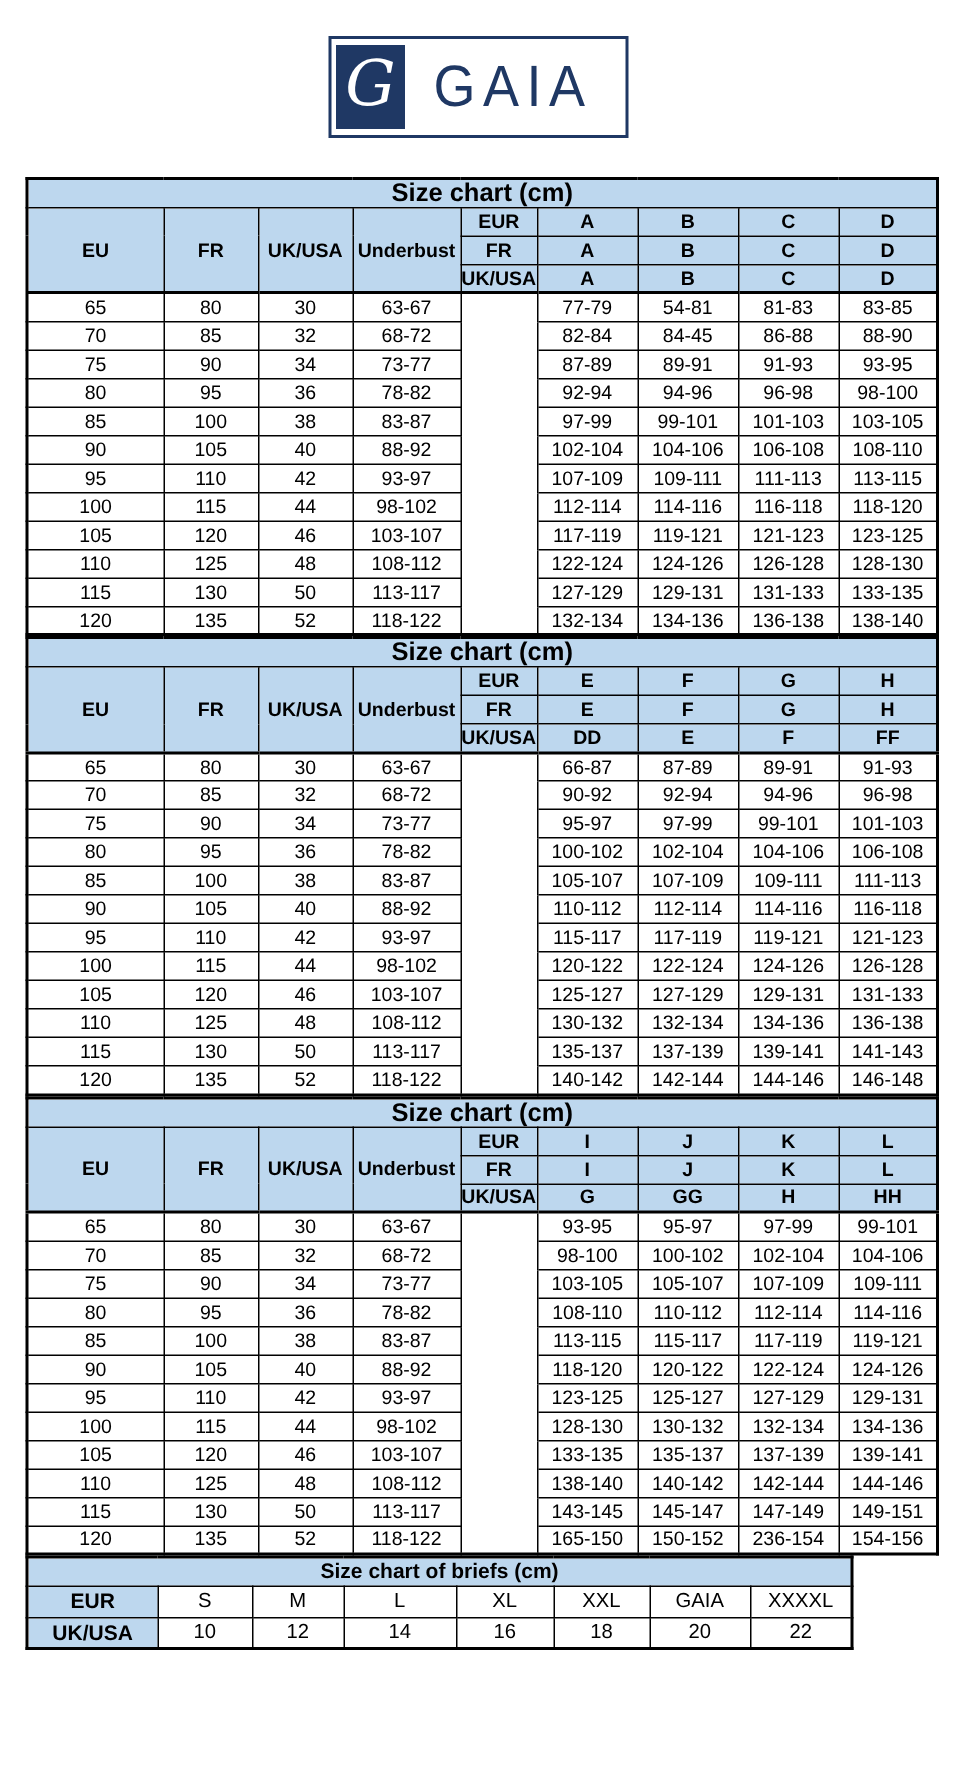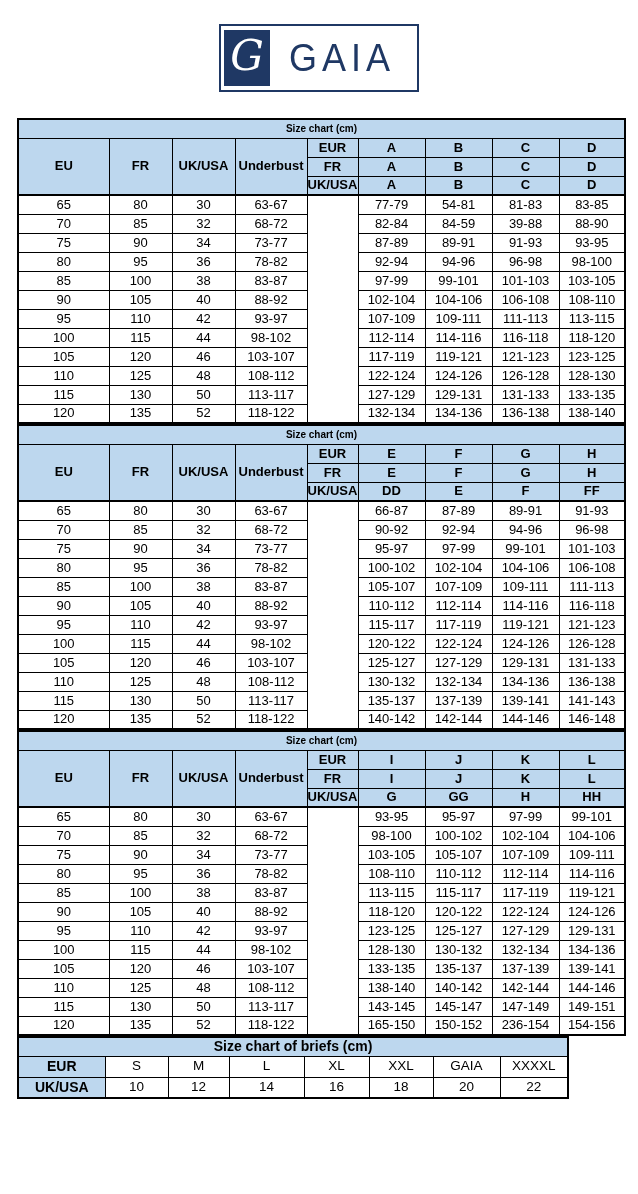--- a/index.html
+++ b/index.html
@@ -32,21 +32,21 @@
   table{border:2px solid #000;}
   td{
     border:1px solid #000;text-align:center;vertical-align:middle;
     padding:0;font-size:13px;line-height:1.05;overflow:hidden;white-space:nowrap;
   }
   .bra tr{height:19px;}
   .bra tr.title-row{height:19px;}
   .briefs tr{height:21px;}
   .briefs tr.title-row{height:19px;}
   .hd{background:#bdd7ee;font-weight:bold;}
-  td.title{font-size:10px;}
+  td.title{font-size:17px;}
   td.thickb{border-bottom:2px solid #000;}
   td.gap{border-top-style:none;border-bottom-style:none;background:#fff;}
   .briefs td{font-size:13.5px;margin-top:14px;}
   .briefs td.hd{font-size:14px;}
 </style>
 </head>
 <body>
 
 <div class="page">
 
@@ -111,22 +111,22 @@
           <td>81-83</td>
           <td>83-85</td>
         </tr>
         <tr>
           <td>70</td>
           <td>85</td>
           <td>32</td>
           <td>68-72</td>
           <td class="gap"></td>
           <td>82-84</td>
-          <td>84-59</td>
-          <td>39-88</td>
+          <td>84-45</td>
+          <td>86-88</td>
           <td>88-90</td>
         </tr>
         <tr>
           <td>75</td>
           <td>90</td>
           <td>34</td>
           <td>73-77</td>
           <td class="gap"></td>
           <td>87-89</td>
           <td>89-91</td>

